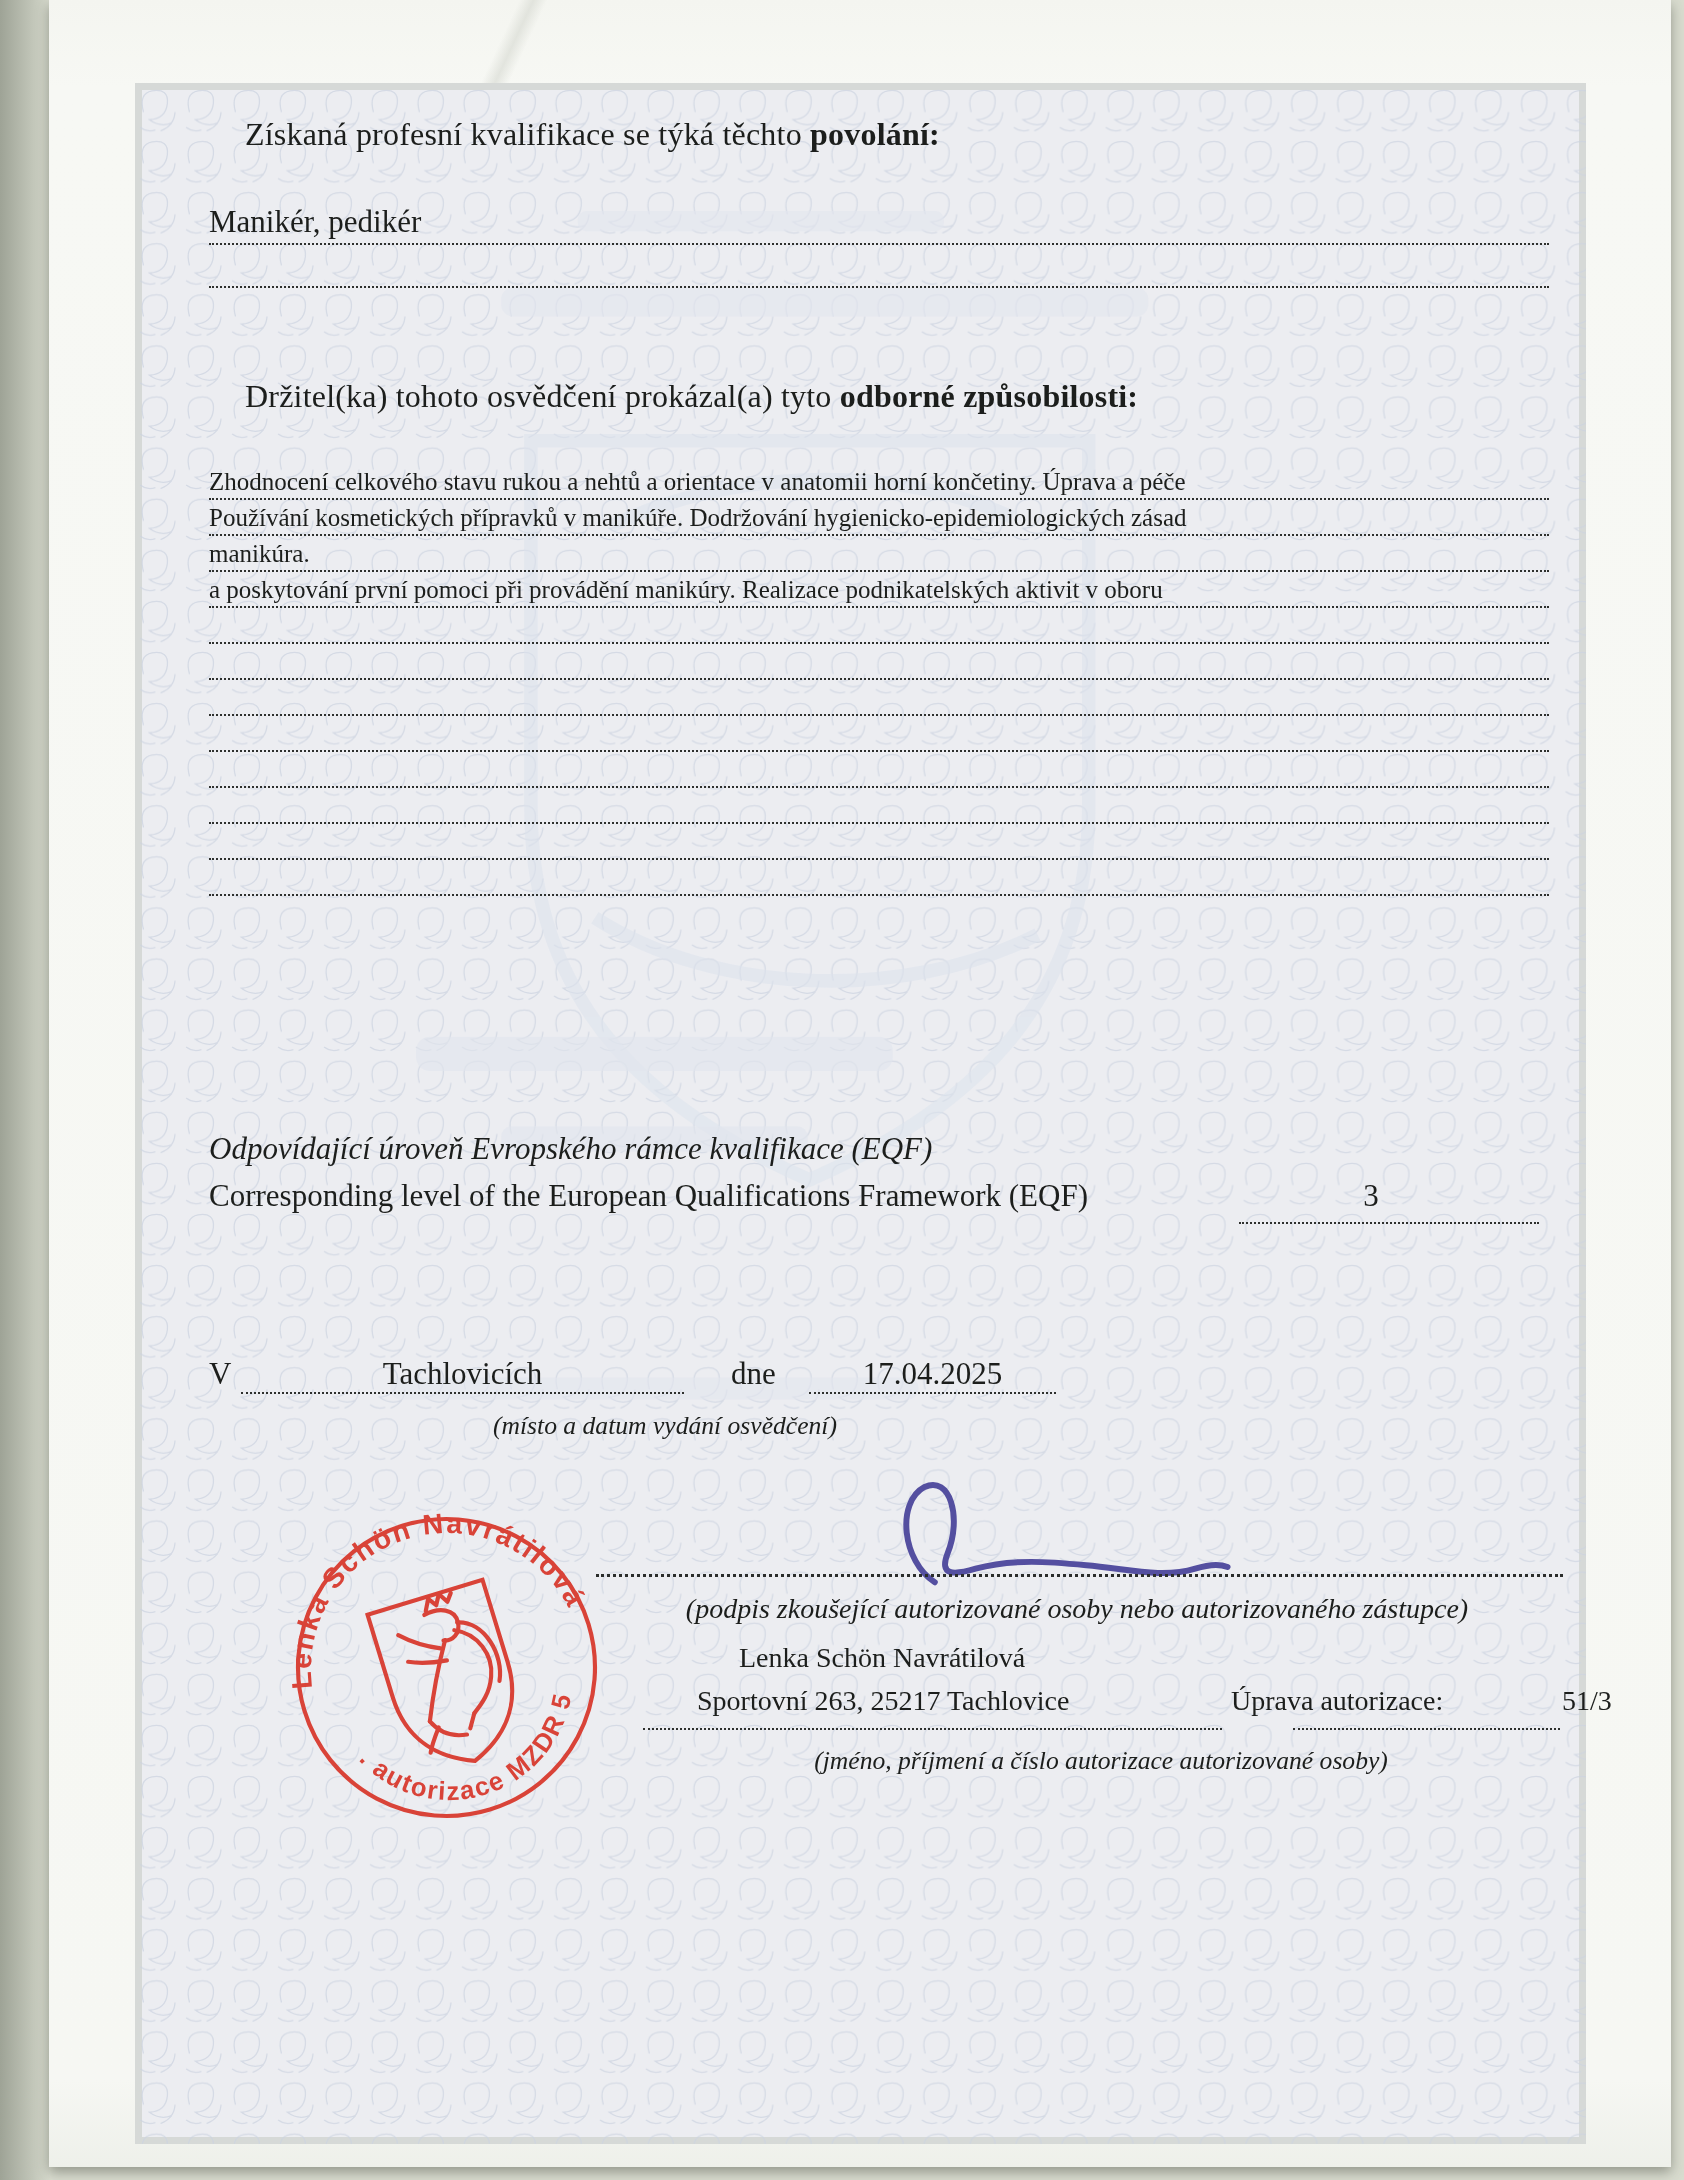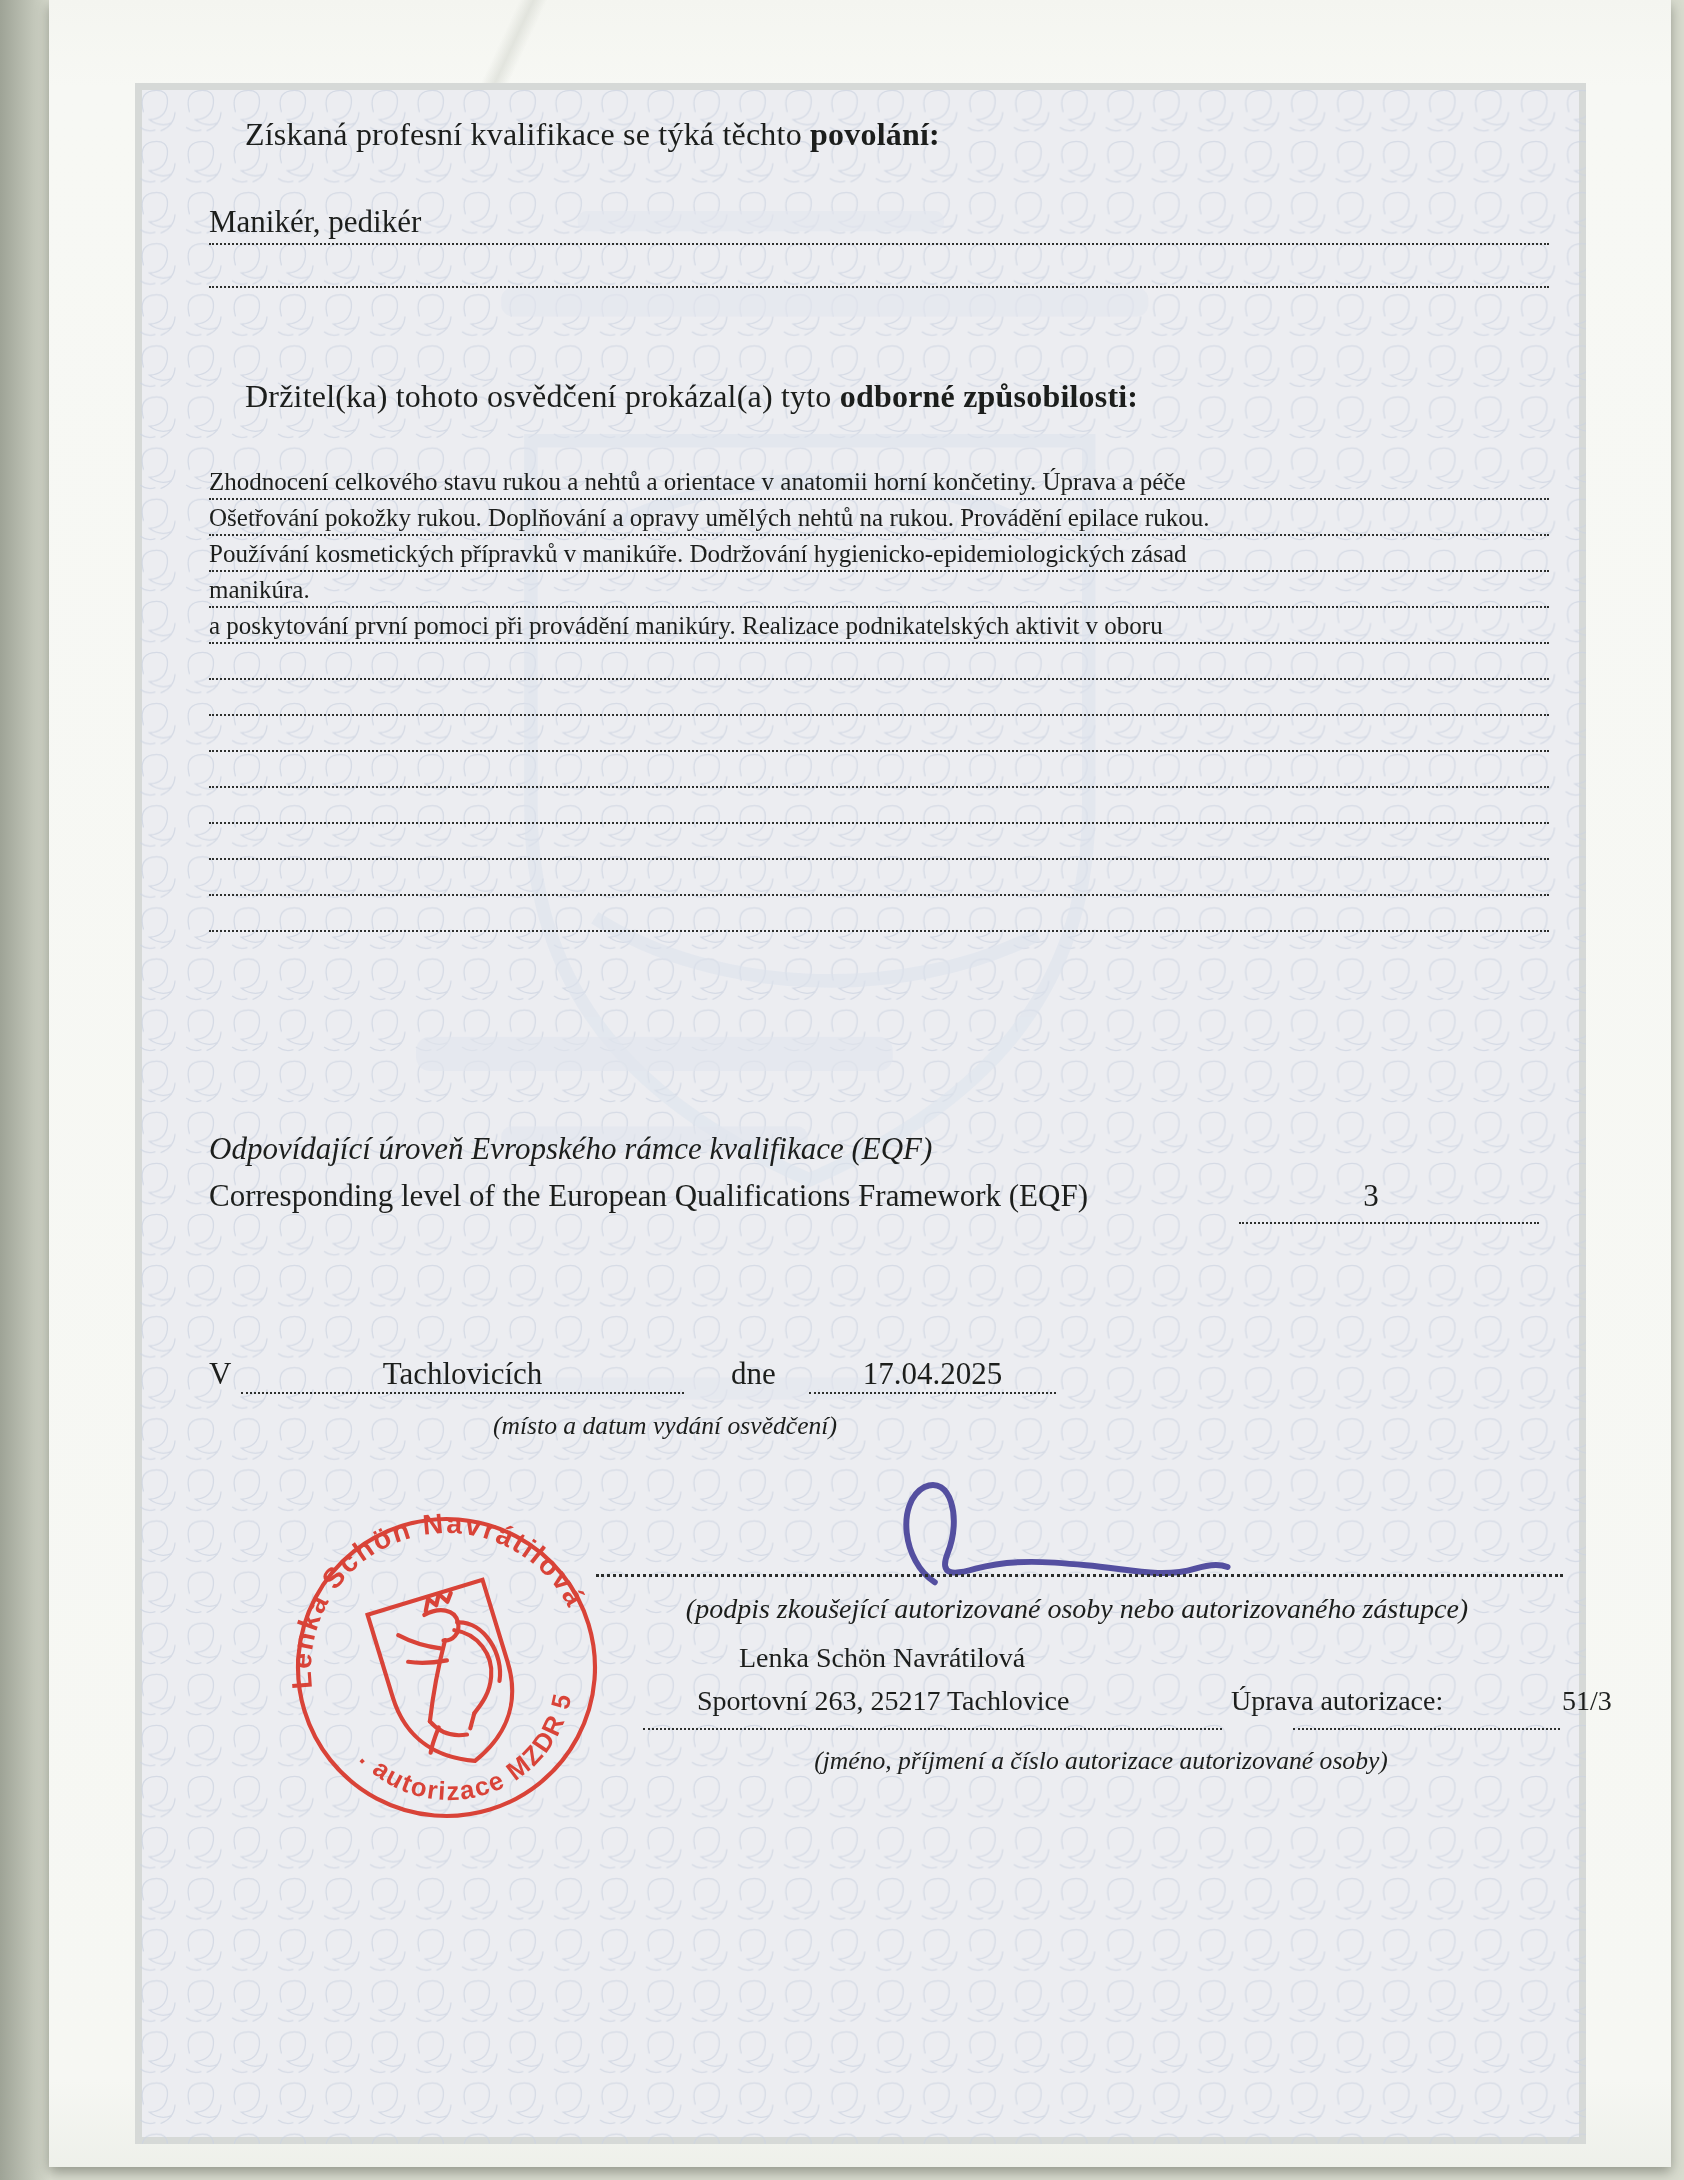--- a/index.html
+++ b/index.html
@@ -87,21 +87,20 @@
 <div class="abs bigtext" style="left:209px;top:204px;">Manikér, pedikér</div>
 <div class="abs dotline" style="left:209px;top:243px;width:1340px;"></div>
 <div class="abs dotline" style="left:209px;top:286px;width:1340px;"></div>
 
 <div class="abs h1" style="left:209px;top:378px;">
   <span>Držitel(ka) tohoto osvědčení prokázal(a) tyto </span><span class="b">odborné způsobilosti:</span>
 </div>
 
 <div class="comp-wrap">
   <div class="comp-row">Zhodnocení celkového stavu rukou a nehtů a orientace v anatomii horní končetiny. Úprava a péče</div>
-  <div class="comp-row">Ošetřování pokožky rukou. Doplňování a opravy umělých nehtů na rukou. Provádění epilace rukou.</div>
   <div class="comp-row">Používání kosmetických přípravků v manikúře. Dodržování hygienicko-epidemiologických zásad</div>
   <div class="comp-row">manikúra.</div>
   <div class="comp-row">a poskytování první pomoci při provádění manikúry. Realizace podnikatelských aktivit v oboru</div>
   <div>
       <div class="comp-row"></div>
       <div class="comp-row"></div>
       <div class="comp-row"></div>
       <div class="comp-row"></div>
       <div class="comp-row"></div>
       <div class="comp-row"></div>

